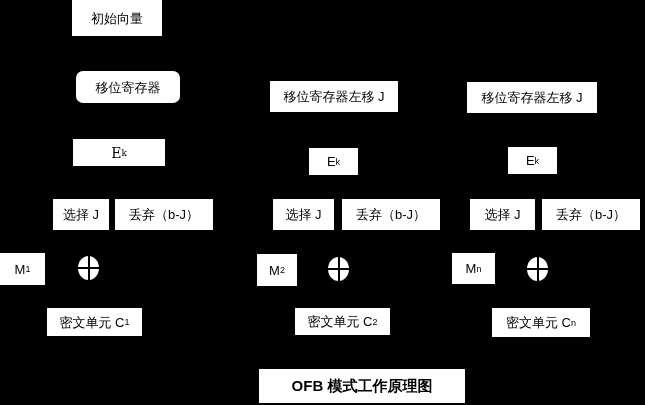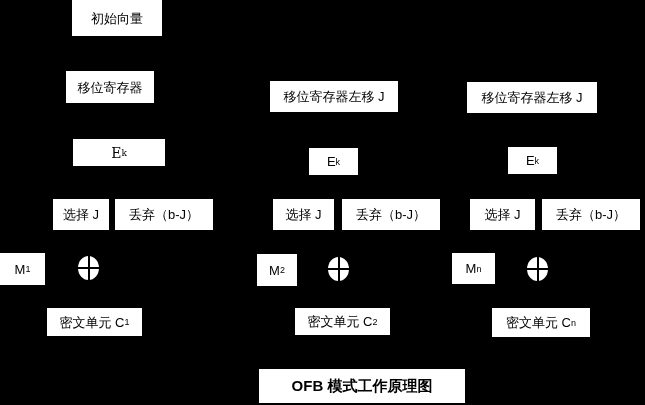--- a/index.html
+++ b/index.html
@@ -60,21 +60,21 @@
     margin-left: 12px;
   }
 </style>
 </head>
 <body>
 
 <div class="canvas">
 
   <div class="box" style="left:72px; top:0; width:90px; height:36px;">初始向量</div>
 
-  <div class="box" style="left:66px; top:71px; width:88px; height:32px;">移位寄存器</div>
+  <div class="box" style="left:76px; top:71px; width:104px; height:32px;border-radius:7px;">移位寄存器</div>
 
   <div class="box serif" style="left:73px; top:139px; width:92px; height:27px;">
     <span>E</span>
       <sub>k</sub>
   </div>
 
   <div class="box" style="left:53px; top:199px; width:56px; height:31px;">选择 J</div>
 
   <div class="box" style="left:115px; top:199px; width:98px; height:31px;">丢弃（b-J）</div>
 

